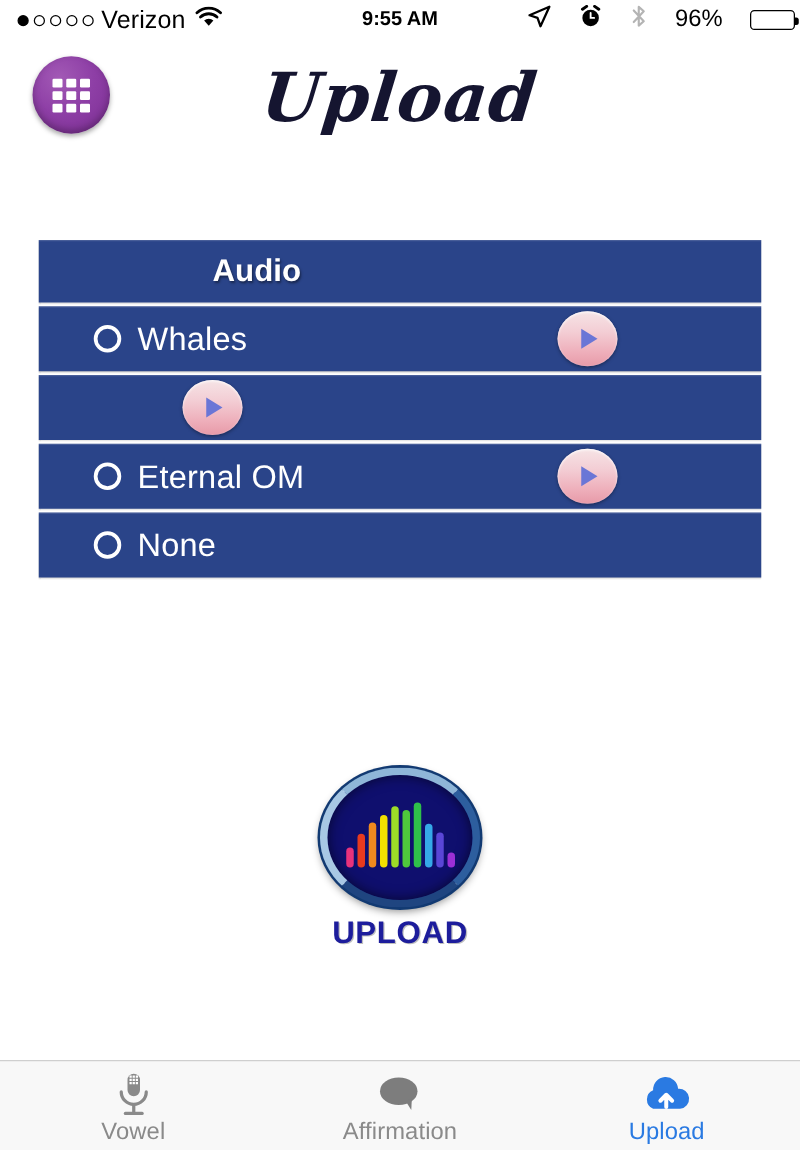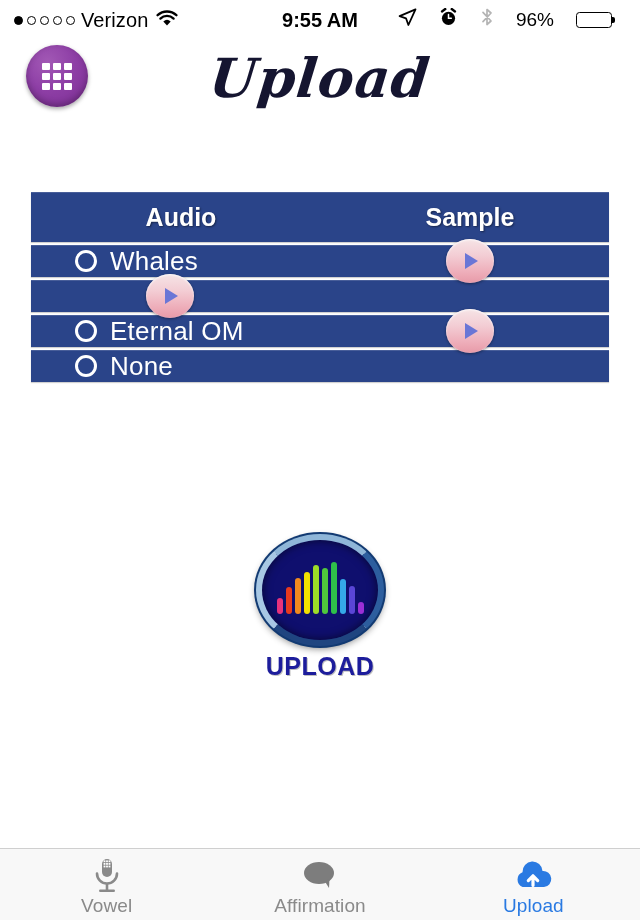--- a/index.html
+++ b/index.html
@@ -15,22 +15,22 @@
     background: #ffffff;
     color: #000000;
     position: relative;
   }
 
   
   .status-bar {
     height: 32px;
     width: 100%;
     display: flex;
-    align-items: flex-end;
-    padding: 0 28px 0 14px;
+    align-items: center;
+    padding: 0 4px 0 14px;
     font-size: 20px;
     font-weight: bold;
     color: #000;
     position: relative;
   }
   .status-left {
     display: flex;
     align-items: center;
     gap: 6px;
   }
@@ -40,21 +40,21 @@
     border-radius: 50%;
     border: 1.6px solid #000;
   }
   .dot.filled { background: #000; }
   .carrier { font-size: 20px; font-weight: 500; letter-spacing: 0.1px; }
   .wifi-icon { display: inline-block; margin-left: 2px; }
   .status-center {
     position: absolute;
     left: 0; right: 0;
     text-align: center;
-    font-size: 20px;
+    font-size: 16px;
     font-weight: bold;
     pointer-events: none;
   }
   .status-right {
     margin-left: auto;
     display: flex;
     align-items: center;
     gap: 22px;
     position: relative;
     z-index: 2;
@@ -126,37 +126,37 @@
     letter-spacing: -0.2px;
   }
 
   
   .audio-table {
     margin: 68px auto 0;
     width: 578px;
   }
   .table-row {
     background: #2a4489;
-    height: 32px;
+    height: 52px;
     display: flex;
     align-items: center;
     margin-bottom: 3px;
     box-shadow: inset 0 1px 0 rgba(255,255,255,0.14), 0 1px 1px rgba(0,0,0,0.18);
   }
   .table-head {
     height: 50px;
     justify-content: center;
   }
   .head-audio, .head-sample {
     color: #ffffff;
     font-weight: bold;
     font-size: 25px;
     text-shadow: 1px 1px 2px rgba(0,0,0,0.45);
   }
-  .head-audio { width: 300px; text-align: center; }
+  .head-audio { width: 300px; }
   .head-sample { width: 278px; text-align: center; }
 
   .row-audio {
     width: 300px;
     display: flex;
     align-items: center;
     padding-left: 44px;
     gap: 13px;
   }
   .radio {
@@ -332,21 +332,20 @@
   <div class="app-title">Upload</div>
 </div>
 
 <div class="content">
 
 
   <div class="audio-table">
 
     <div class="table-row table-head">
       <div class="head-audio">Audio</div>
-      <div class="head-sample">Sample</div>
     </div>
 
     <div class="table-row">
       <div class="row-audio">
         <span class="radio"></span>
         <span class="row-label">Whales</span>
       </div>
       <div class="row-sample">
         <span class="play-btn">
           <span class="play-tri"></span>

